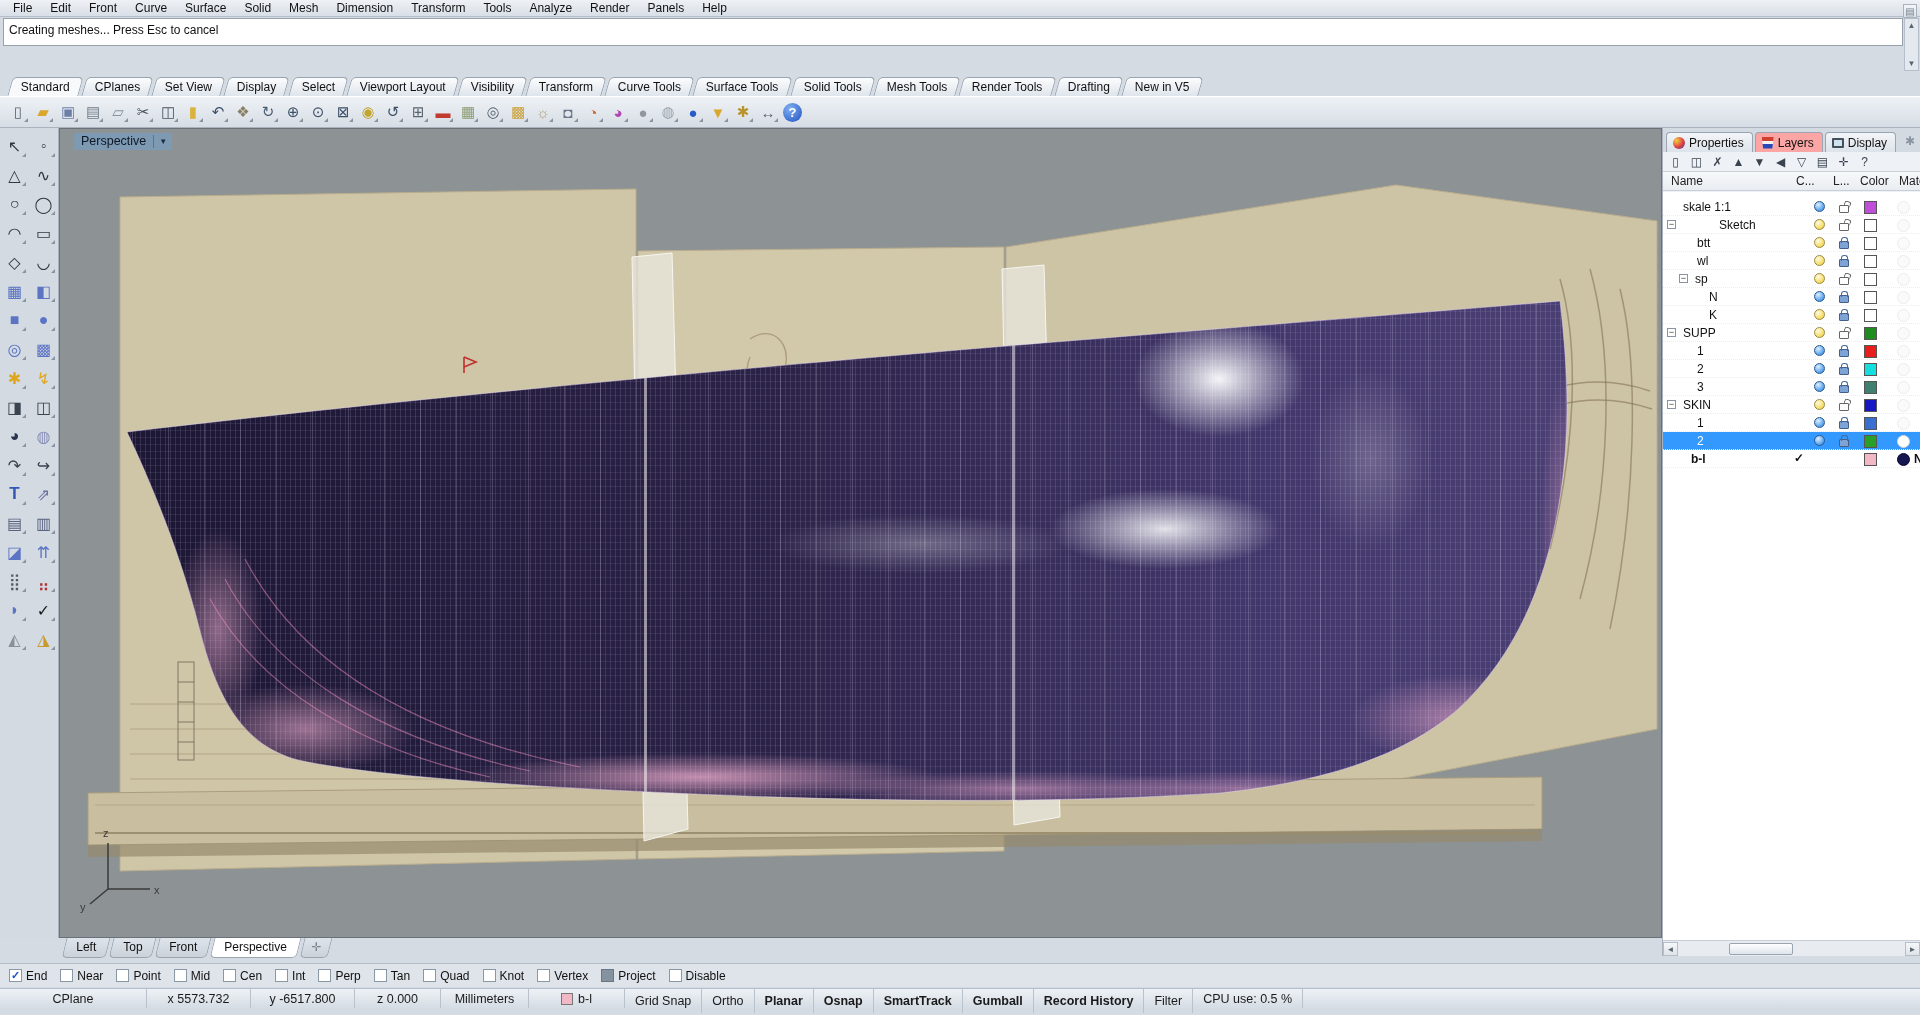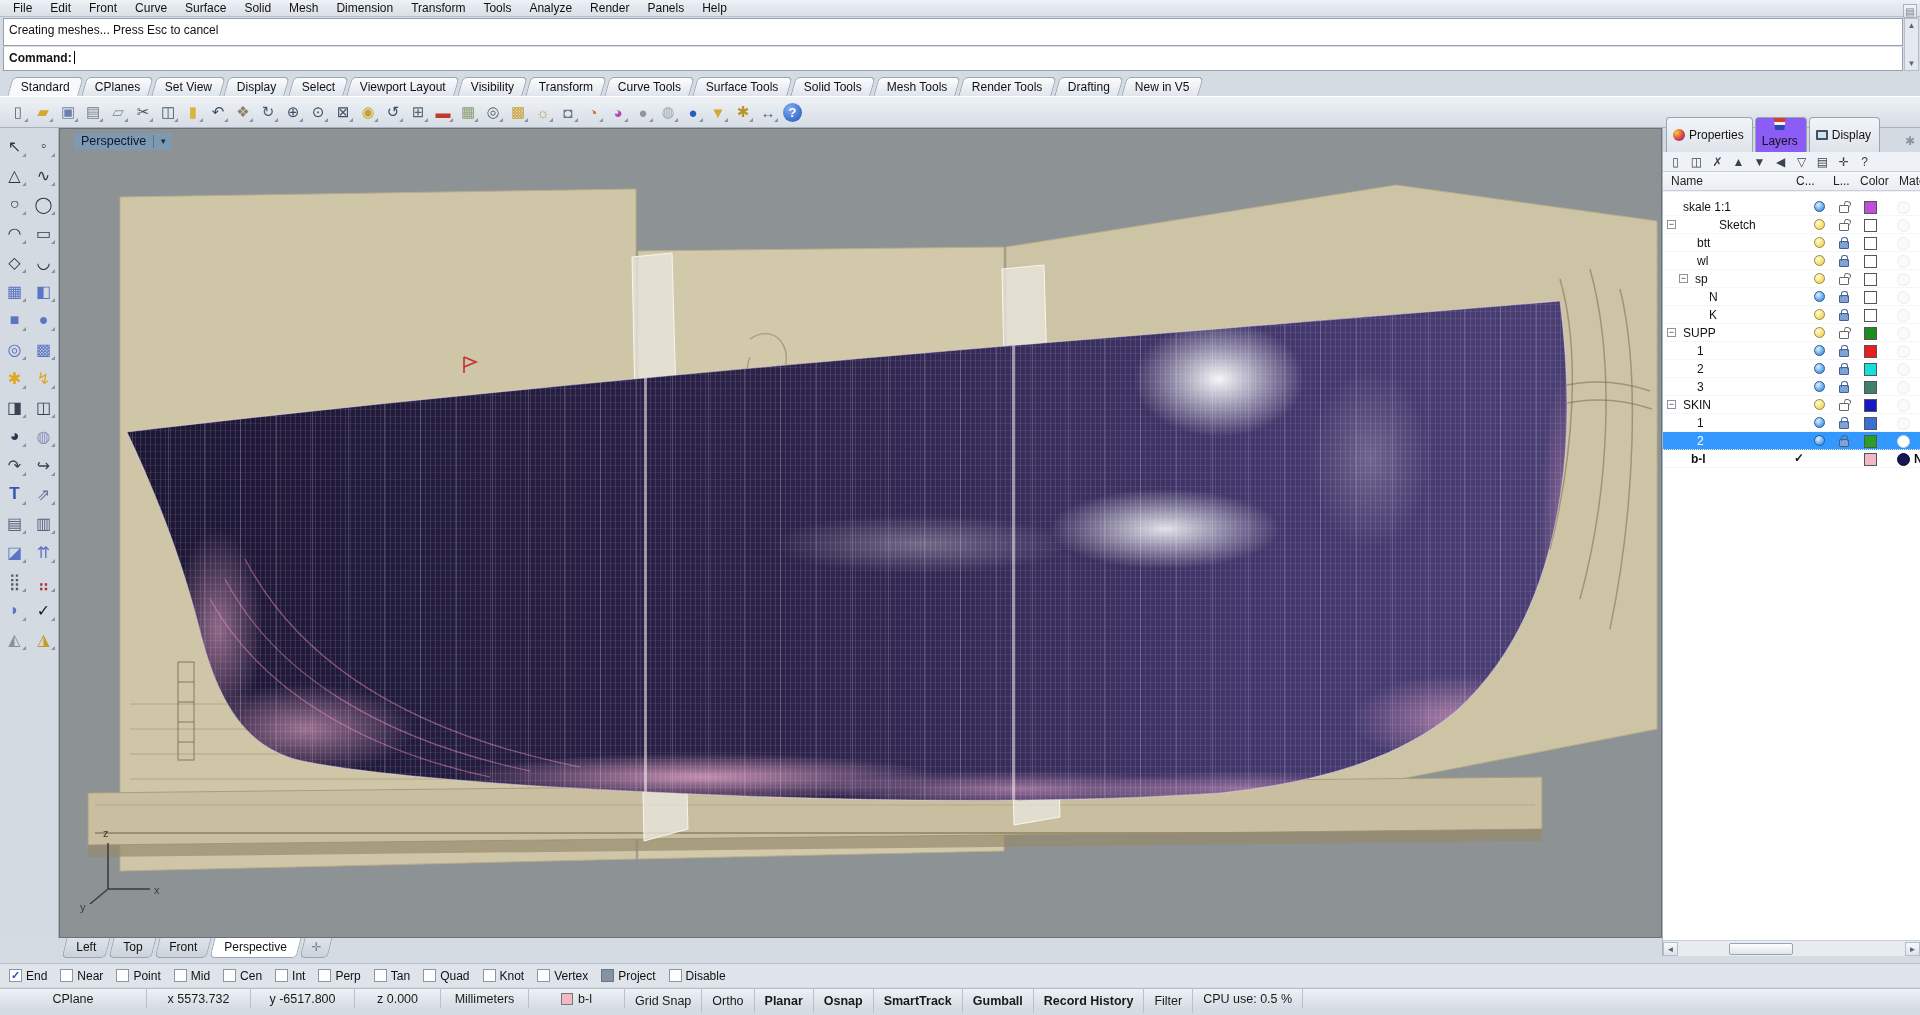--- a/index.html
+++ b/index.html
@@ -39,22 +39,22 @@
   
   .viewport{position:absolute;left:59px;top:128px;width:1603px;height:810px;background:#8d9294;overflow:hidden;border:1px solid #6a7178;}
   .viewport svg{position:absolute;left:0;top:0;}
   .vplabel{position:absolute;left:14px;top:4px;display:flex;align-items:center;background:#7e9ab2;color:#0e1826;font-size:12.5px;}
   .vplabel .t{padding:1px 7px 2px 7px;}
   .vpdrop{border-left:1px solid #5a7690;padding:2px 5px;font-size:8px;color:#1a2a3a;}
 
   
   .rpanel{position:absolute;left:1662px;top:128px;width:258px;height:828px;background:#eef1f5;border-left:1px solid #aab3bd;}
   .ptabs{height:24px;display:flex;align-items:flex-end;padding-left:3px;background:#d3dae2;position:relative;}
-  .ptab{display:flex;align-items:center;gap:4px;padding:0 8px 0 6px;border:1px solid #9aa5b1;border-bottom:none;border-radius:4px 4px 0 0;background:linear-gradient(#f2f5f8,#dde3ea);margin-right:2px;height:35px;}
-  .ptab.active{background:#8b5cf6;flex-direction:column;}
+  .ptab{display:flex;align-items:center;gap:4px;padding:0 8px 0 6px;border:1px solid #9aa5b1;border-bottom:none;border-radius:4px 4px 0 0;background:linear-gradient(#f2f5f8,#dde3ea);margin-right:2px;height:20px;}
+  .ptab.active{background:#fca5a5;}
   .pti{display:inline-block;width:12px;height:12px;}
   .pti-properties-wheel{border-radius:50%;background:radial-gradient(circle at 30% 30%,#f0d040,#e04040 55%,#3040c0);}
   .pti-layers-stack{background:linear-gradient(180deg,#d04030 0 36%,#f2f2f2 36% 58%,#2848b8 58%);clip-path:polygon(0 0,100% 0,88% 100%,12% 100%);}
   .pti-display-monitor{height:10px;border:2px solid #44505c;background:#cfe2f0;border-radius:1px;}
   .psettings{position:absolute;right:5px;top:6px;color:#8a94a0;font-size:12px;}
   .ltools{height:20px;background:#eef1f5;border-bottom:1px solid #c8cfd8;display:flex;align-items:center;padding-left:4px;gap:4px;}
   .lticon2{width:17px;height:16px;font-size:12px;color:#3a4350;display:flex;align-items:center;justify-content:center;}
   .lheader{height:19px;background:linear-gradient(#f7f9fb,#e9edf2);border-bottom:1px solid #c8cfd8;position:relative;color:#222;}
   .lheader span{position:absolute;top:2px;}
   .llist{position:absolute;top:64px;bottom:16px;left:0;right:0;background:#fff;overflow:hidden;padding-top:6px;}
@@ -121,21 +121,20 @@
     <span class="menu-item">Transform</span>
     <span class="menu-item">Tools</span>
     <span class="menu-item">Analyze</span>
     <span class="menu-item">Render</span>
     <span class="menu-item">Panels</span>
     <span class="menu-item">Help</span>
   </div>
 
 <div class="cmdwrap">
   <div class="cmdhistory">Creating meshes... Press Esc to cancel</div>
-  <div class="cmdprompt"><span>Command:</span><span class="caret"></span></div>
   <div class="cmdscroll">
     <span>▲</span>
     <span>▼</span>
   </div>
 </div>
 
 <div class="tabrow" id="tabrow">
     <div class="tab active"><span>Standard</span></div>
     <div class="tab"><span>CPlanes</span></div>
     <div class="tab"><span>Set View</span></div>

